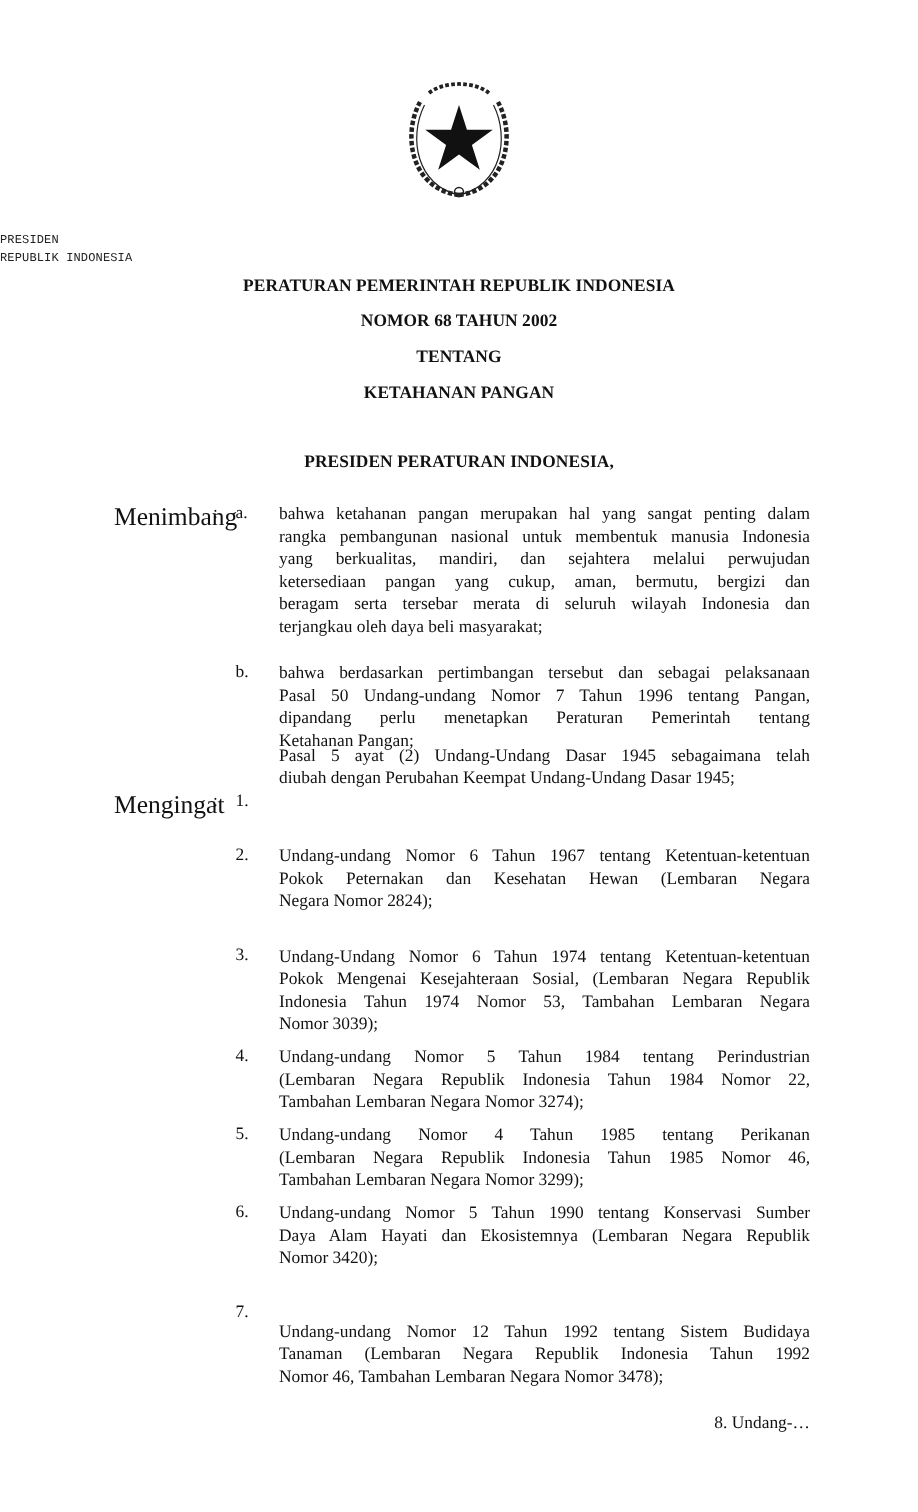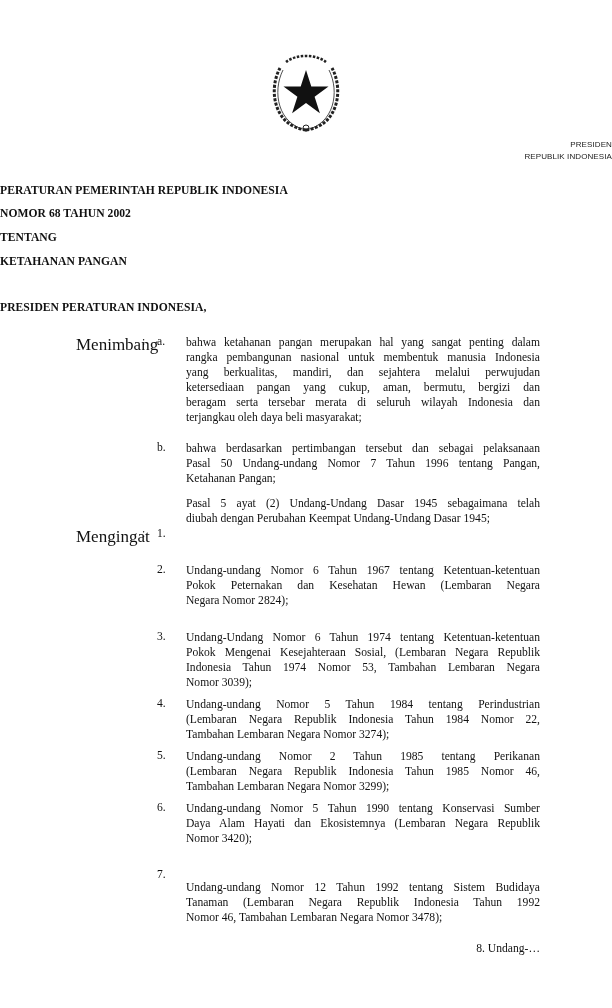--- a/index.html
+++ b/index.html
@@ -1,21 +1,21 @@
 <!DOCTYPE html>
 <html><head>
 <meta charset="utf-8">
 <style>
   html, body { margin: 0; padding: 0; background: #ffffff; }
   body { width: 612px; height: 1008px; position: relative; overflow: hidden;
          font-family: "Liberation Serif", "DejaVu Serif", serif; color: #111; }
   .emblem { position: absolute; left: 266px; top: 50px; width: 80px; height: 86px; }
-  .inst { position: absolute; left: 0; width: 612px; text-align: right;
-          font-family: Liberation Sans, sans-serif; font-size: 8px; letter-spacing: 0.1px; color: #222; }
-  .title { position: absolute; left: 0; width: 612px; font-weight: bold;
+  .inst { position: absolute; left: 0; width: 612px; text-align: left;
+          font-family: Liberation Mono, monospace; font-size: 8px; letter-spacing: 0.1px; color: #222; margin-top: 16px; }
+  .title { position: absolute; left: 0; width: 612px; text-align: center; font-weight: bold;
            font-size: 11.6px; letter-spacing: 0.05px; }
   .label { position: absolute; left: 76px; font-size: 17px; }
   .colon { position: absolute; left: 142px; font-size: 11.6px; }
   .marker { position: absolute; left: 157px; font-size: 11.6px; }
   .body { position: absolute; left: 186px; width: 354px; font-size: 11.6px; line-height: 15px;
           text-align: justify; }
   .body span { display: block; text-align: justify; text-align-last: justify; white-space: nowrap; }
   .body span.last { text-align-last: left; }
   .footer { position: absolute; right: 72px; top: 942px; font-size: 11.6px; margin-left: 38px; }
 </style>
@@ -53,20 +53,21 @@
   <span>yang berkualitas, mandiri, dan sejahtera melalui perwujudan</span>
   <span>ketersediaan pangan yang cukup, aman, bermutu, bergizi dan</span>
   <span>beragam serta tersebar merata di seluruh wilayah Indonesia dan</span>
   <span class="last">terjangkau oleh daya beli masyarakat;</span>
 </div>
 
 <div class="marker" style="top:441px">b.</div>
 <div class="body" style="top:441px">
   <span>bahwa berdasarkan pertimbangan tersebut dan sebagai pelaksanaan</span>
   <span>Pasal 50 Undang-undang Nomor 7 Tahun 1996 tentang Pangan,</span>
+  <span>dipandang perlu menetapkan Peraturan Pemerintah tentang</span>
   <span class="last">Ketahanan Pangan;</span>
 </div>
 
 <div class="label" style="top:527px">Mengingat</div>
 <div class="colon" style="top:527px">:</div>
 
 <div class="marker" style="top:527px">1.</div>
 <div class="body" style="top:496px">
   <span>Pasal 5 ayat (2) Undang-Undang Dasar 1945 sebagaimana telah</span>
   <span class="last">diubah dengan Perubahan Keempat Undang-Undang Dasar 1945;</span>
@@ -89,21 +90,21 @@
 
 <div class="marker" style="top:697px">4.</div>
 <div class="body" style="top:697px">
   <span>Undang-undang Nomor 5 Tahun 1984 tentang Perindustrian</span>
   <span>(Lembaran Negara Republik Indonesia Tahun 1984 Nomor 22,</span>
   <span class="last">Tambahan Lembaran Negara Nomor 3274);</span>
 </div>
 
 <div class="marker" style="top:749px">5.</div>
 <div class="body" style="top:749px">
-  <span>Undang-undang Nomor 2 Tahun 1985 tentang Perikanan</span>
+  <span>Undang-undang Nomor 4 Tahun 1985 tentang Perikanan</span>
   <span>(Lembaran Negara Republik Indonesia Tahun 1985 Nomor 46,</span>
   <span class="last">Tambahan Lembaran Negara Nomor 3299);</span>
 </div>
 
 <div class="marker" style="top:801px">6.</div>
 <div class="body" style="top:801px">
   <span>Undang-undang Nomor 5 Tahun 1990 tentang Konservasi Sumber</span>
   <span>Daya Alam Hayati dan Ekosistemnya (Lembaran Negara Republik</span>
   <span class="last">Nomor 3420);</span>
 </div>

